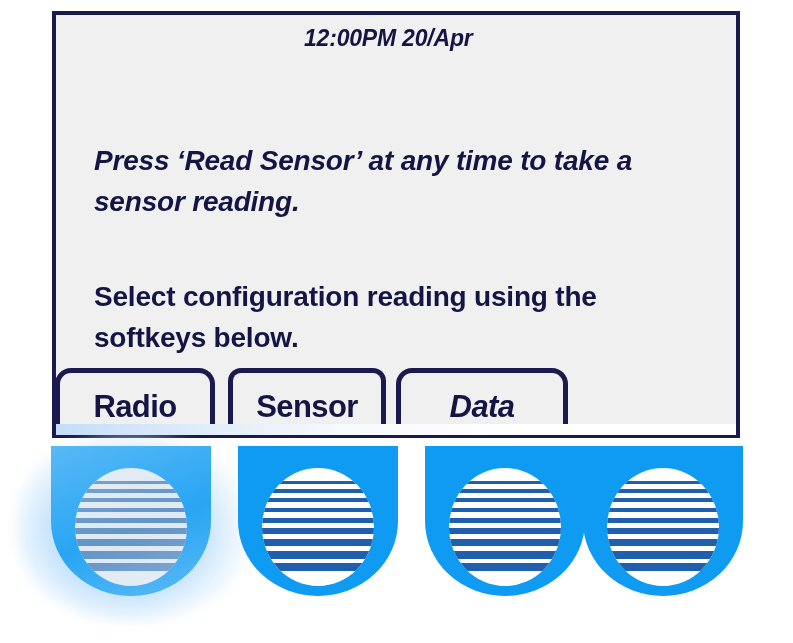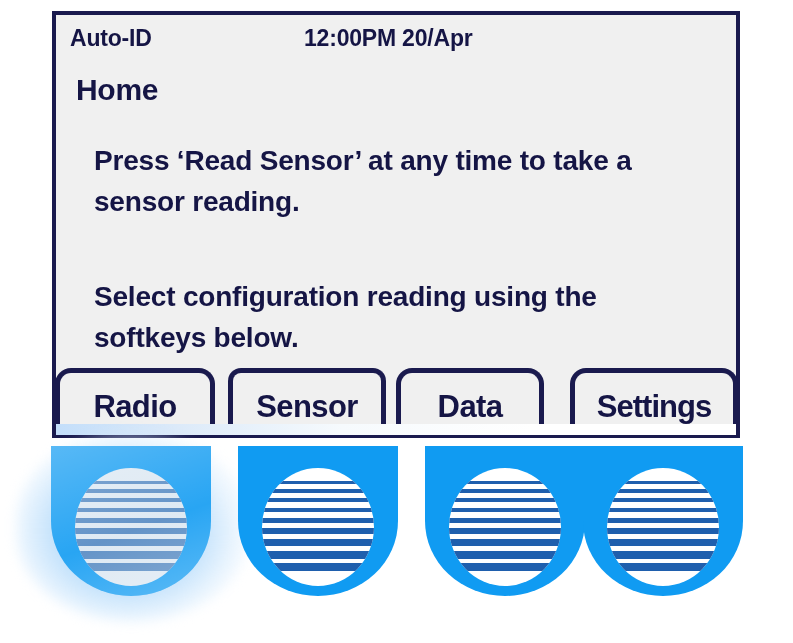--- a/index.html
+++ b/index.html
@@ -50,20 +50,21 @@
     color: #151545;
     letter-spacing: -0.2px;
   }
   .status-clock {
     position: absolute;
     left: 248px; top: 0;
     font-size: 23px;
     font-weight: bold;
     color: #151545;
     letter-spacing: -0.2px;
+    font-style: italic;
   }
 
   .page-title {
     position: absolute;
     left: 20px; top: 58px;
     font-size: 30px;
     font-weight: bold;
     color: #151545;
     letter-spacing: -0.3px;
   }
@@ -71,21 +72,21 @@
   .body-text {
     position: absolute;
     left: 38px;
     width: 620px;
     font-size: 28px;
     font-weight: bold;
     color: #151545;
     line-height: 1.45;
     letter-spacing: -0.2px;
   }
-  #para1 { top: 126px; }
+  #para1 { top: 126px; font-style: italic; }
   #para2 { top: 262px; }
 
   
   #tabstrip {
     position: absolute;
     left: 0;
     top: 368px;
     width: 793px;
     height: 68px;
   }
@@ -107,21 +108,21 @@
     width: 100%;
     text-align: center;
     font-size: 31px;
     font-weight: bold;
     color: #151545;
     letter-spacing: -0.6px;
     white-space: nowrap;
   }
   #tab0 { left: 55px;  width: 160px; }
   #tab1 { left: 228px; width: 158px; border-radius: 13px; }
-  #tab2 { left: 396px; width: 148px; }
+  #tab2 { left: 396px; width: 172px; font-style: italic; }
   #tab3 { left: 570px; width: 168px; }
   #tab3 .tab-label { font-size: 31px; letter-spacing: -1px; }
 
   
   #tab-shelf {
     position: absolute;
     left: 52px;
     top: 424px;
     width: 688px;
     height: 14px;
@@ -209,44 +210,39 @@
   }
 </style>
 </head>
 <body>
 
 <div id="device">
 
   <div id="screen">
 
     <div class="status-bar">
-      <span class="status-title">Auto-ID</span>
       <span class="status-clock">12:00PM 20/Apr</span>
     </div>
 
-    <div class="page-title">Home</div>
 
     <div class="body-text" id="para1">Press ‘Read Sensor’ at any time to take a sensor reading.</div>
 
     <div class="body-text" id="para2">Select configuration reading using the softkeys below.</div>
 
   </div>
 
   <div id="tabstrip">
     <div class="tab" id="tab0">
       <span class="tab-label">Radio</span>
     </div>
     <div class="tab" id="tab1">
       <span class="tab-label">Sensor</span>
     </div>
     <div class="tab" id="tab2">
       <span class="tab-label">Data</span>
-    </div>
-    <div class="tab" id="tab3">
-      <span class="tab-label">Settings</span>
     </div>
   </div>
 
   <div id="tab-shelf"></div>
 
   <div id="softkeys">
 
     <div id="key-glow"></div>
 
     <div class="softkey" id="key0">

